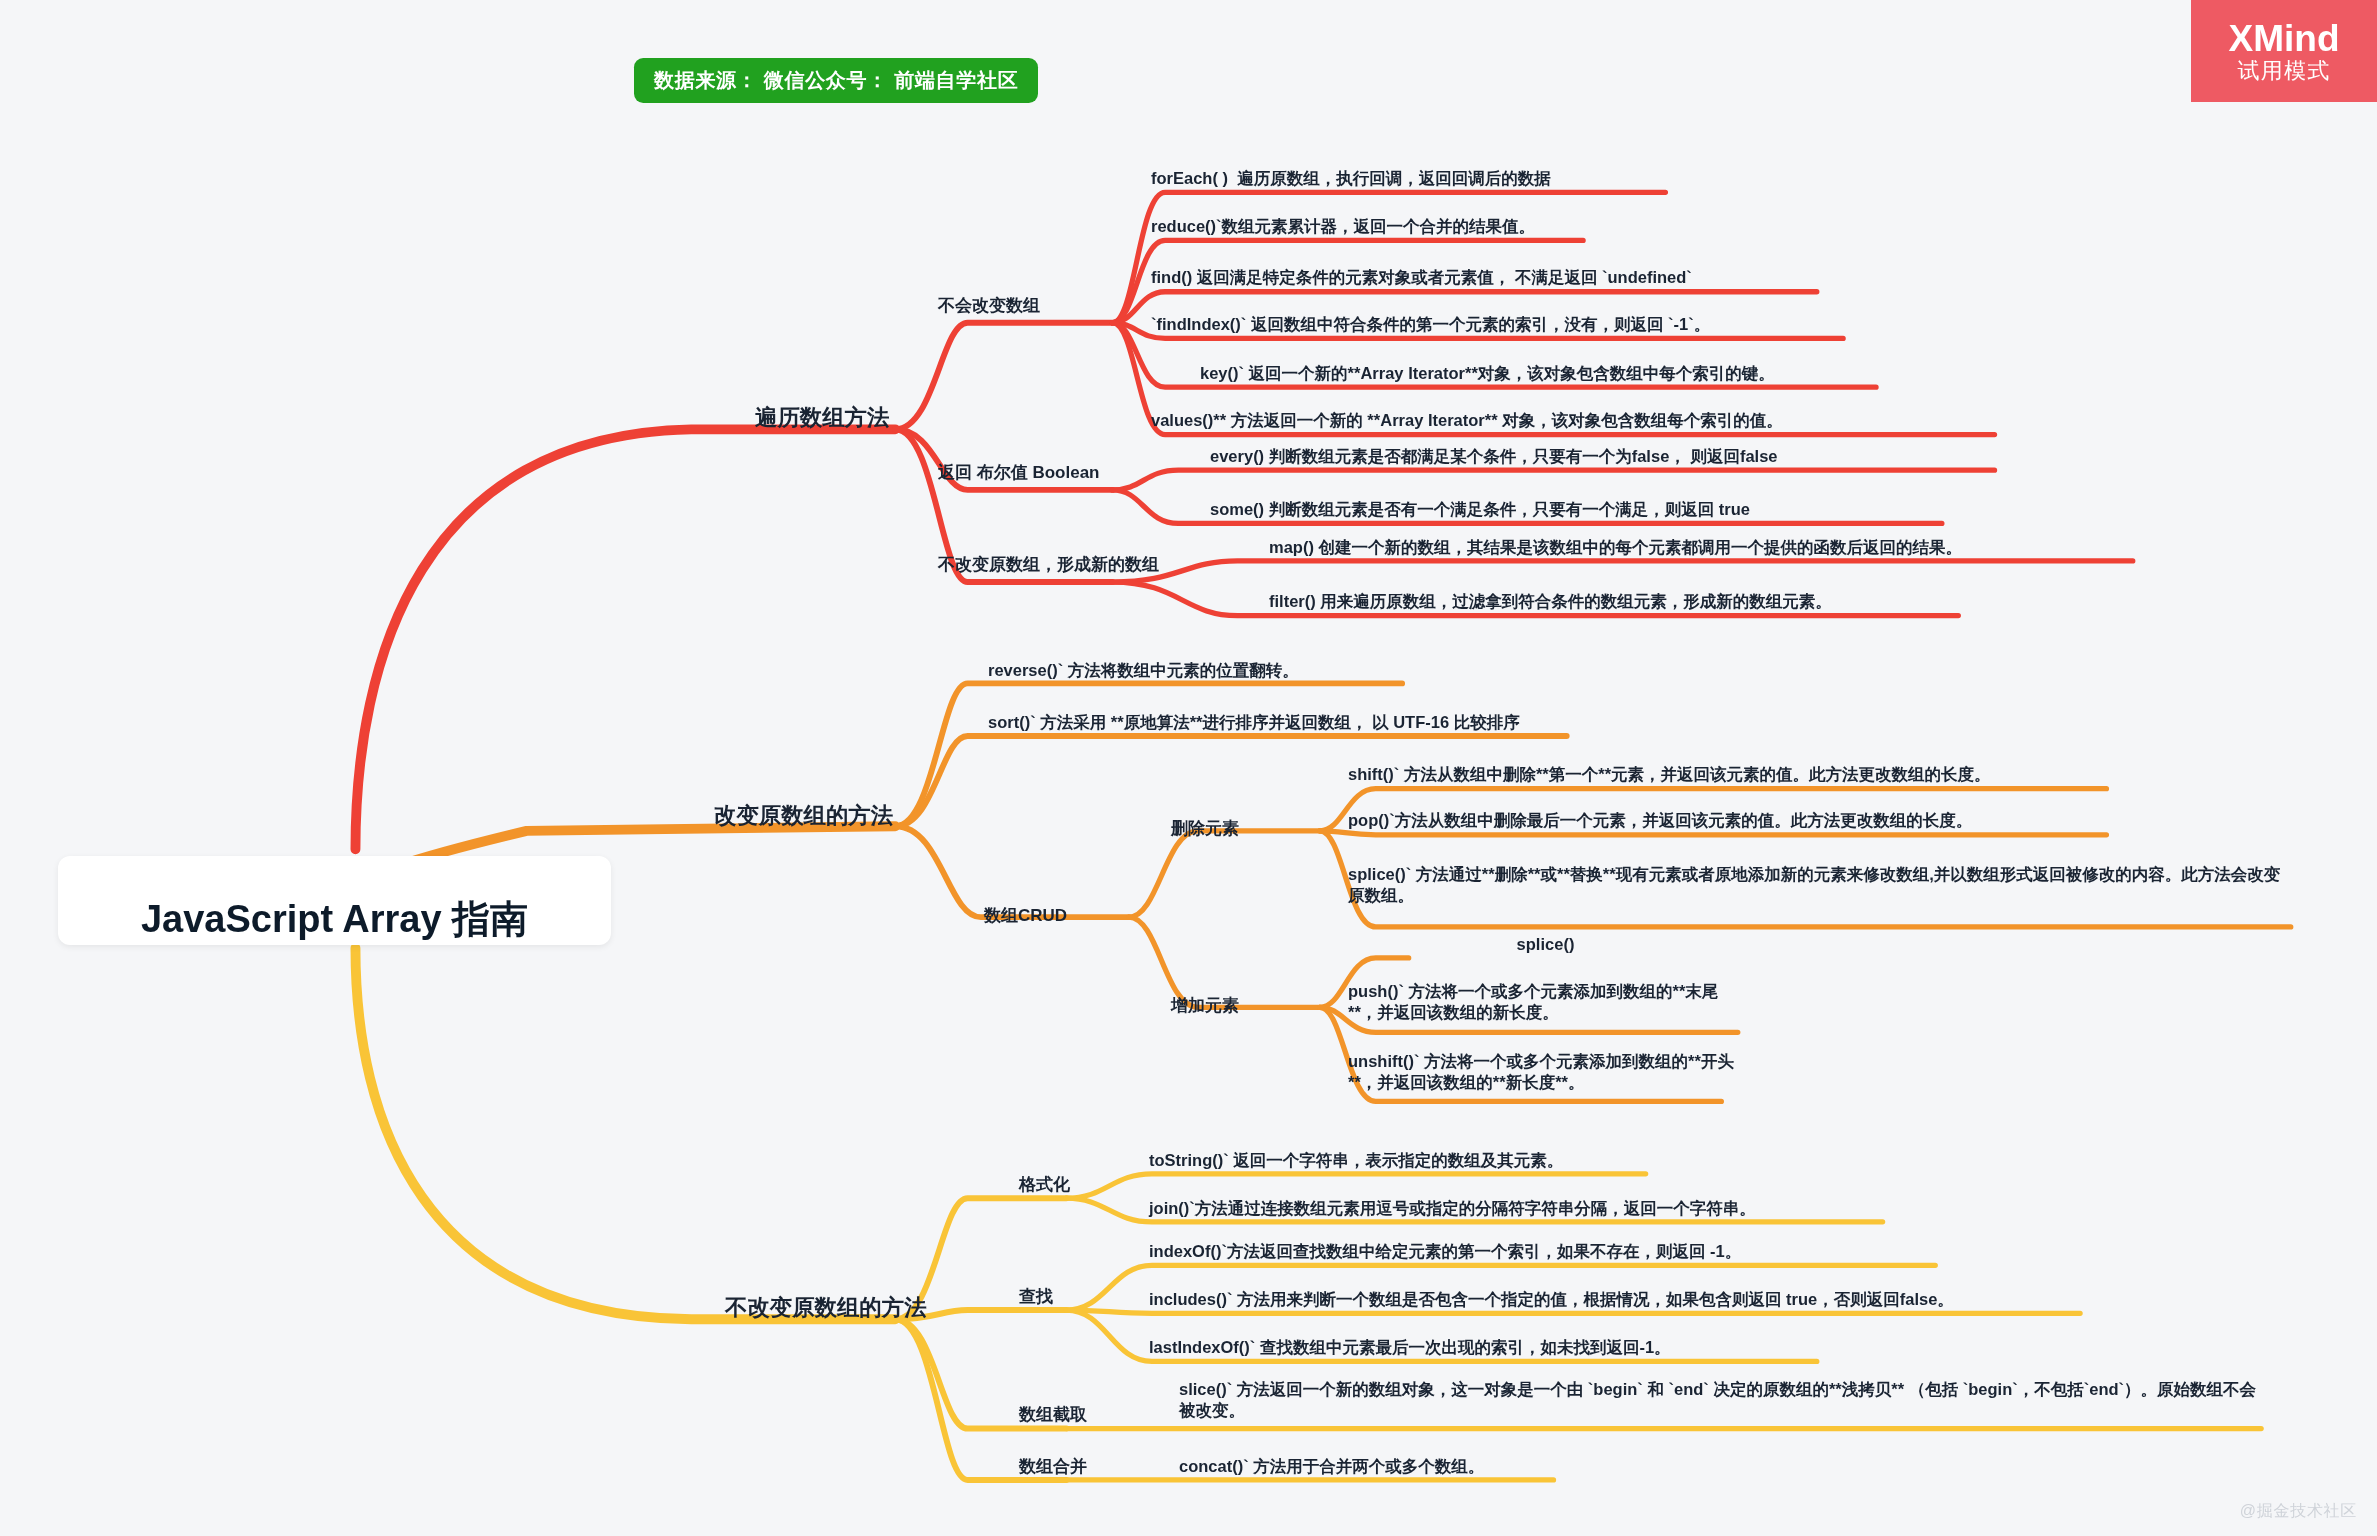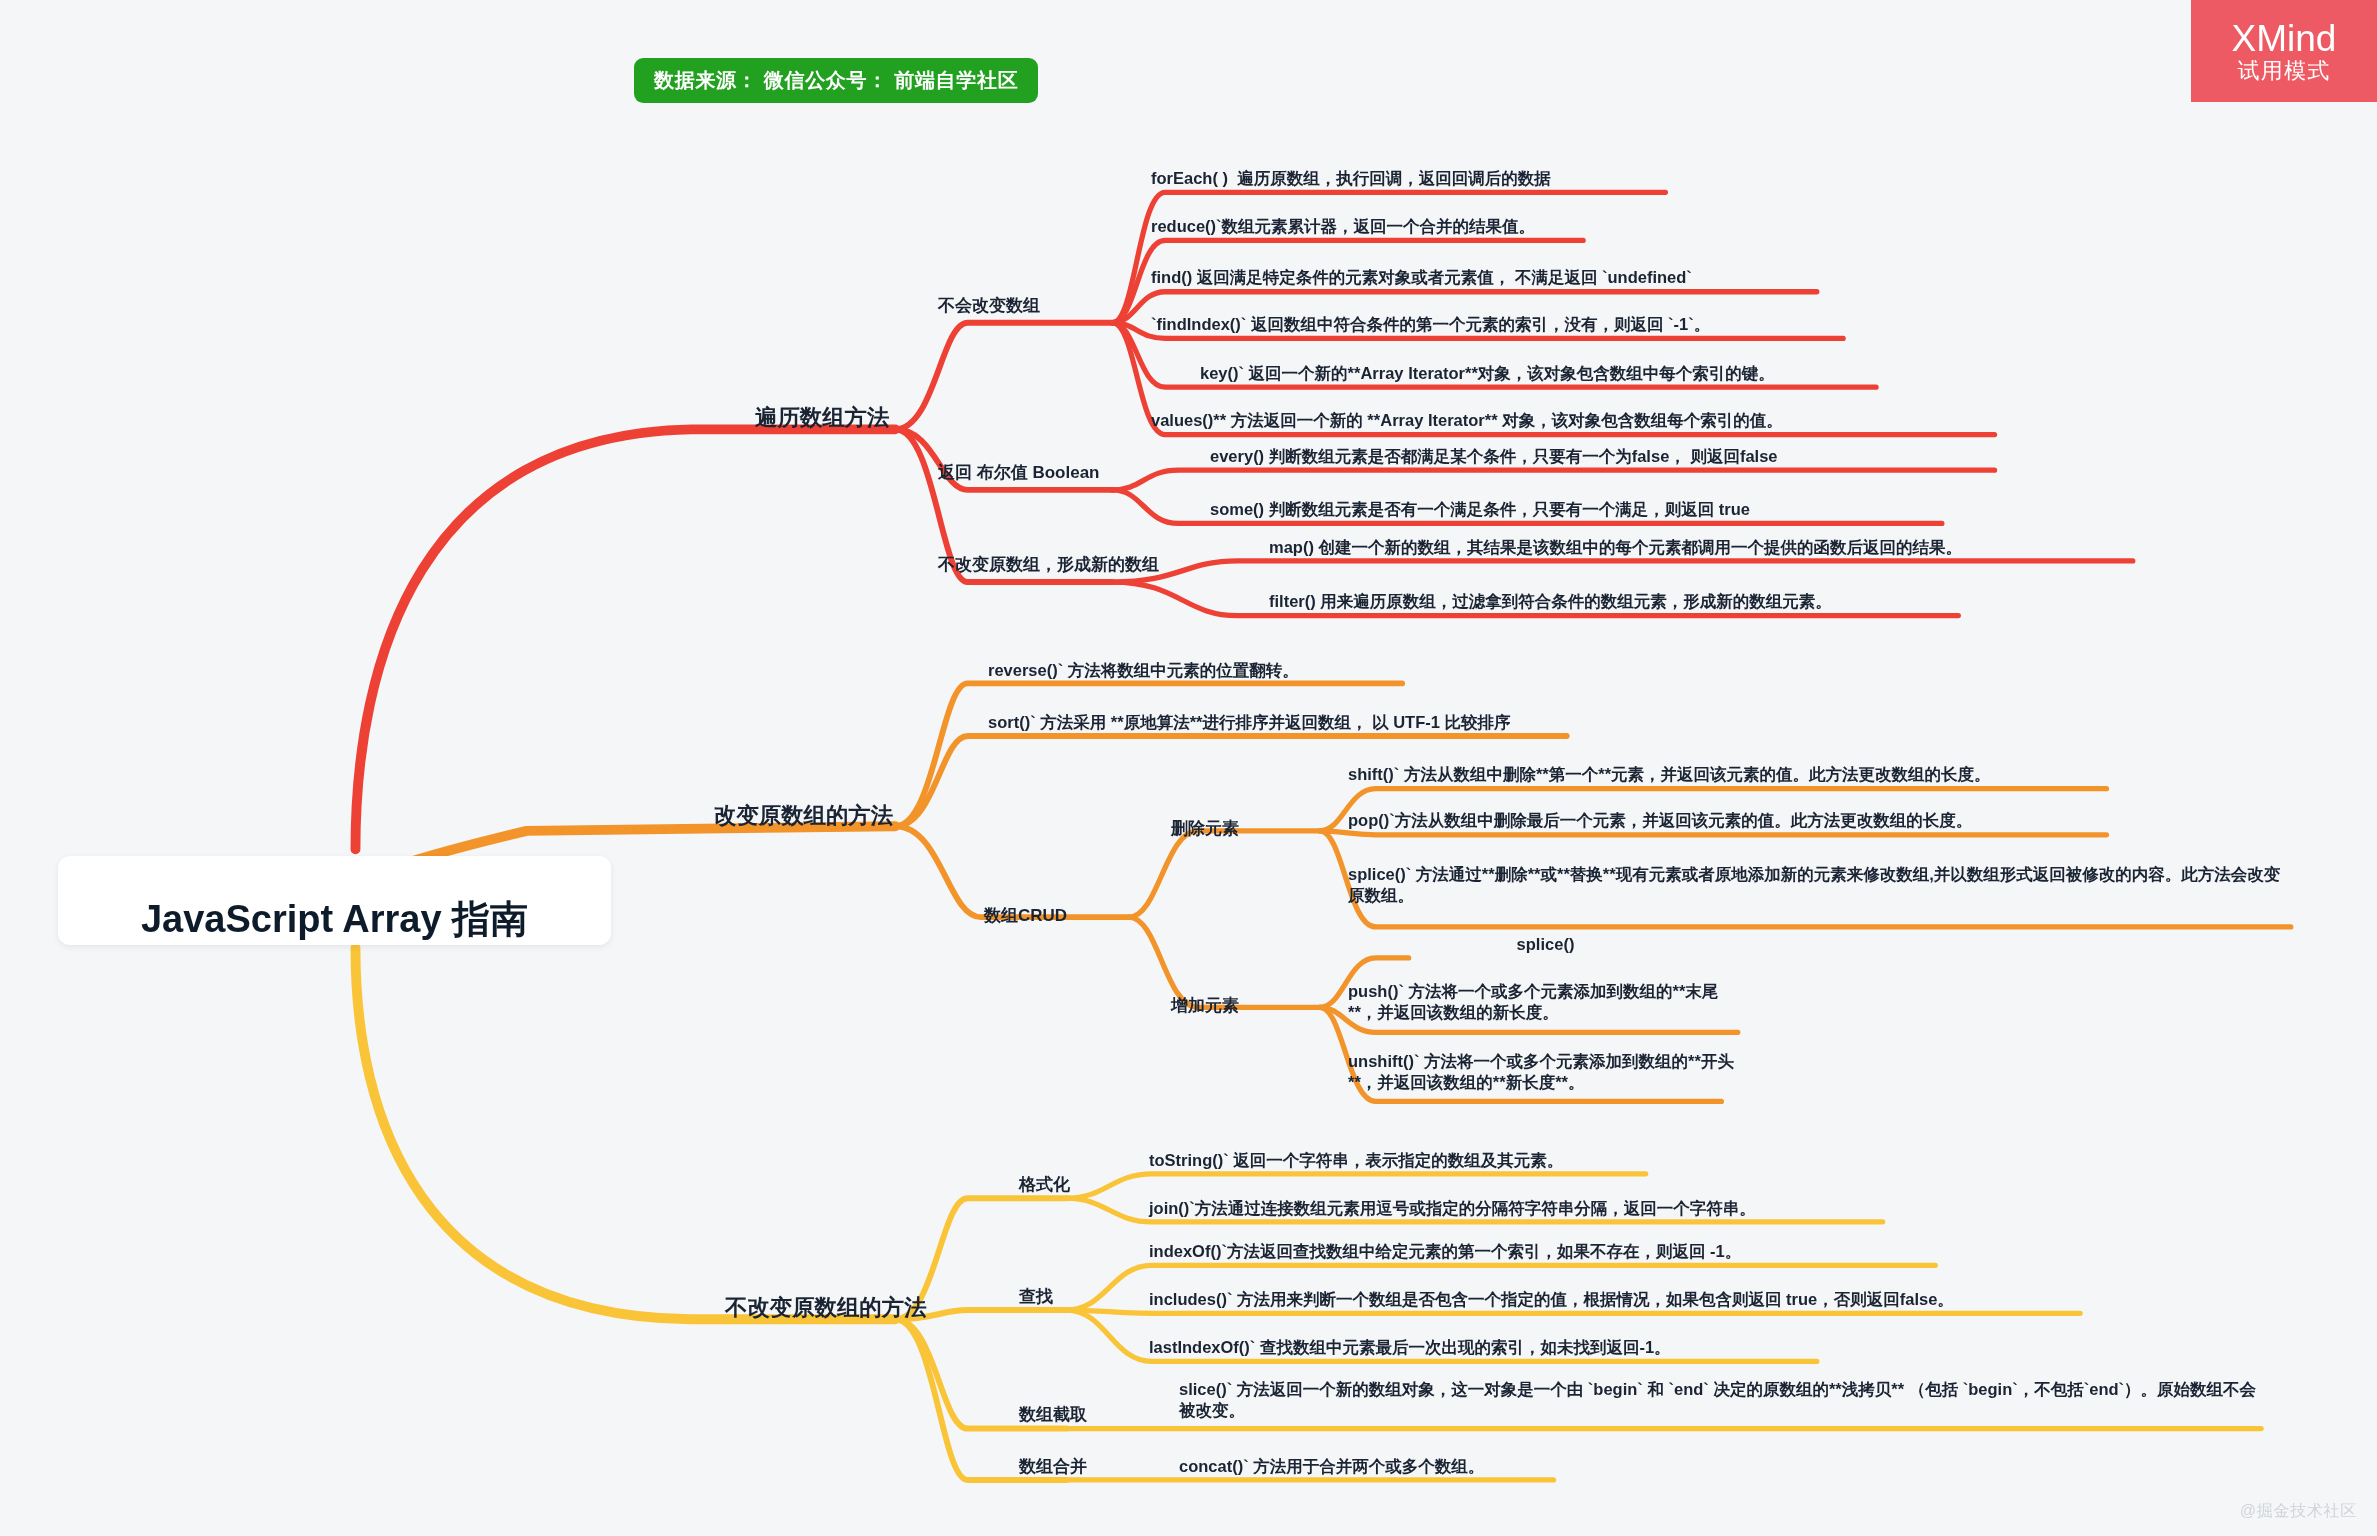--- a/index.html
+++ b/index.html
@@ -25,21 +25,21 @@
 
   
   .xmind-badge{
     position:absolute;right:0;top:0;
     width:186px;height:102px;
     background:#ee5a63;color:#fff;
     display:flex;flex-direction:column;
     align-items:center;justify-content:center;
     gap:2.6px;
   }
-  .xmind-badge .xm-name{font-size:37px;font-weight:normal;letter-spacing:0px;line-height:1;}
+  .xmind-badge .xm-name{font-size:37px;font-weight:bold;letter-spacing:0px;line-height:1;}
   .xmind-badge .xm-sub{font-size:22px;letter-spacing:1.3px;line-height:1;}
 
   
   .root-node{
     position:absolute;
     left:58px;top:856px;
     width:553px;height:89px;
     background:#ffffff;
     border-radius:12px;
     box-shadow:0 2px 6.6px rgba(0,0,0,.07);
@@ -173,21 +173,21 @@
 
   <div class="node leaf" style="left:1210px;top:446px;width:856px;">every() 判断数组元素是否都满足某个条件，只要有一个为false， 则返回false</div>
   <div class="node leaf" style="left:1210px;top:499px;width:856px;">some() 判断数组元素是否有一个满足条件，只要有一个满足，则返回 true</div>
 
   <div class="node leaf" style="left:1269px;top:537px;width:922px;">map() 创建一个新的数组，其结果是该数组中的每个元素都调用一个提供的函数后返回的结果。</div>
   <div class="node leaf" style="left:1269px;top:591px;width:922px;">filter() 用来遍历原数组，过滤拿到符合条件的数组元素，形成新的数组元素。</div>
 
   <div class="node lvl1" style="left:714px;top:802px;">改变原数组的方法</div>
 
   <div class="node leaf" style="left:988px;top:660px;width:658px;">reverse()` 方法将数组中元素的位置翻转。</div>
-  <div class="node leaf" style="left:988px;top:712px;width:724px;">sort()` 方法采用 **原地算法**进行排序并返回数组， 以 UTF-1 比较排序</div>
+  <div class="node leaf" style="left:988px;top:712px;width:724px;">sort()` 方法采用 **原地算法**进行排序并返回数组， 以 UTF-16 比较排序</div>
 
   <div class="node lvl2" style="left:984px;top:905px;">数组CRUD</div>
   <div class="node lvl2" style="left:1171px;top:818px;">删除元素</div>
   <div class="node lvl2" style="left:1171px;top:995px;">增加元素</div>
 
   <div class="node leaf" style="left:1348px;top:764px;width:777px;">shift()` 方法从数组中删除**第一个**元素，并返回该元素的值。此方法更改数组的长度。</div>
   <div class="node leaf" style="left:1348px;top:810px;width:777px;">pop()`方法从数组中删除最后一个元素，并返回该元素的值。此方法更改数组的长度。</div>
   <div class="node leaf" style="left:1348px;top:864px;width:942px;">splice()` 方法通过**删除**或**替换**现有元素或者原地添加新的元素来修改数组,并以数组形式返回被修改的内容。此方法会改变原数组。</div>
 
   <div class="node leaf" style="left:1348px;top:934px;width:395px;text-align:center;">splice()</div>

